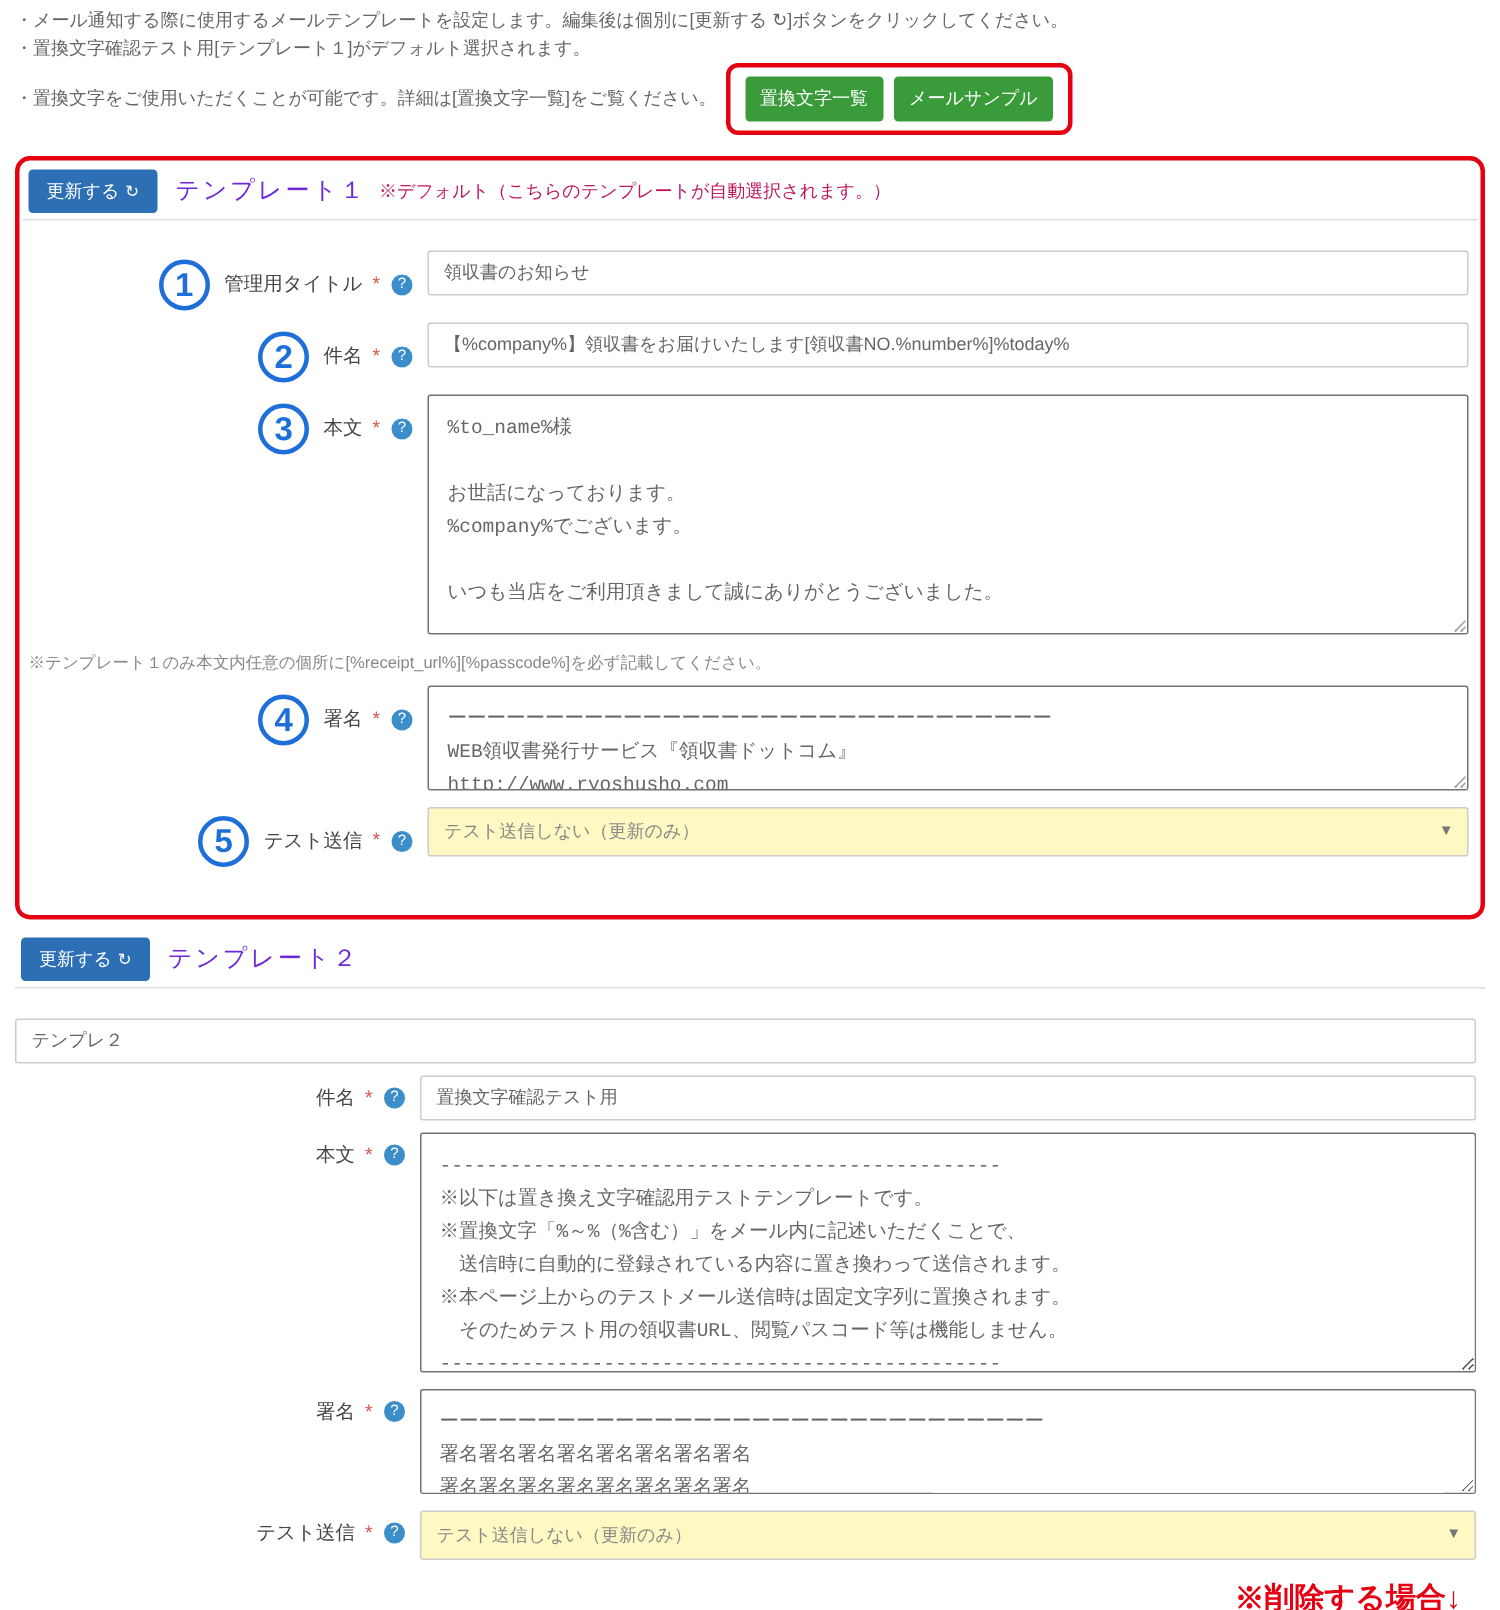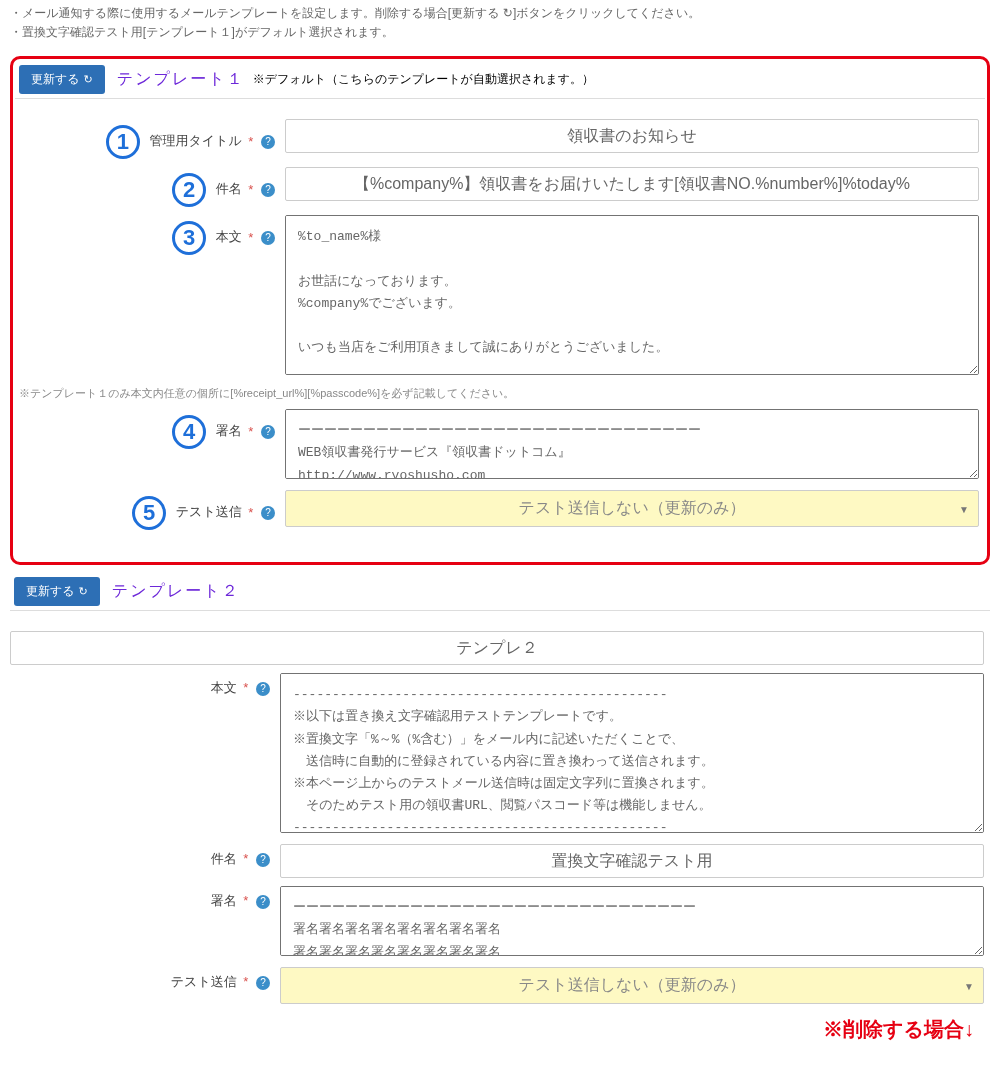--- a/index.html
+++ b/index.html
@@ -64,21 +64,21 @@
     cursor: pointer;
   }
   .update-btn .reload-icon { margin-left: 4px; font-size: 11px; }
   .tpl-title {
     font-size: 16px;
     color: #6d28d9;
     letter-spacing: 2px;
   }
   .tpl-sub {
     font-size: 12px;
-    color: #000000;
+    color: #be185d;
     margin-left: 8px;
   }
   .form-row {
     display: flex;
     align-items: flex-start;
     margin: 8px 0;
     padding: 0 6px 0 0;
   }
   .label-cell {
     width: 270px;
@@ -114,25 +114,24 @@
     line-height: 28px;
     text-align: center;
     vertical-align: middle;
     margin-right: 6px;
     font-family: Arial, sans-serif;
   }
   .input-cell { flex: 1; }
   .text-input, .select-input {
     width: 100%;
     padding: 7px 10px;
-    font-size: 16px;
+    font-size: 12px;
     border: 1px solid #ccc;
     border-radius: 2px;
     color: #666;
-    text-align: center;
   }
   .textarea-input {
     width: 100%;
     padding: 10px 12px;
     font-size: 13px;
     border: 1px solid #737373;
     border-radius: 2px;
     color: #666;
     line-height: 1.7;
     resize: vertical;
@@ -169,22 +168,29 @@
     font-weight: bold;
     font-size: 20px;
     margin-right: 6px;
   }
   .note-line-3 { display:flex; align-items:center; flex-wrap:wrap; }
 </style>
 </head>
 <body>
 
 <div class="header-notes">
-  <div class="bullet"><span>メール通知する際に使用するメールテンプレートを設定します。削除する場合[更新する ↻]ボタンをクリックしてください。</span></div>
+  <div class="bullet"><span>メール通知する際に使用するメールテンプレートを設定します。編集後は個別に[更新する ↻]ボタンをクリックしてください。</span></div>
   <div class="bullet"><span>置換文字確認テスト用[テンプレート１]がデフォルト選択されます。</span></div>
+  <div class="bullet note-line-3">
+    <span>置換文字をご使用いただくことが可能です。詳細は[置換文字一覧]をご覧ください。</span>
+    <span class="green-btn-row">
+      <span class="green-btn">置換文字一覧</span>
+      <span class="green-btn">メールサンプル</span>
+    </span>
+  </div>
 </div>
 
 <div class="panel-wrap highlight-frame">
   <div class="titlebar">
     <span class="update-btn">
       <span>更新する</span>
         <span class="reload-icon">↻</span>
     </span>
     <span class="tpl-title">テンプレート１</span>
     <span class="tpl-sub">※デフォルト（こちらのテンプレートが自動選択されます。）</span>
@@ -272,49 +278,49 @@
   </div>
 
   <div class="form-row">
     <div class="input-cell">
       <input class="text-input" value="テンプレ２" style="">
     </div>
   </div>
 
   <div class="form-row">
     <div class="label-cell">
+      <span>件名</span>
+      <span class="req">*</span>
+      <span class="help-icon">?</span>
+    </div>
+    <div class="input-cell">
+      <input class="text-input" value="置換文字確認テスト用" style="">
+    </div>
+  </div>
+
+  <div class="form-row">
+    <div class="label-cell">
       <span>本文</span>
       <span class="req">*</span>
       <span class="help-icon">?</span>
     </div>
     <div class="input-cell">
       <textarea class="textarea-input" style="height: 160px;">------------------------------------------------
 ※以下は置き換え文字確認用テストテンプレートです。
 ※置換文字「%～%（%含む）」をメール内に記述いただくことで、
 　送信時に自動的に登録されている内容に置き換わって送信されます。
 ※本ページ上からのテストメール送信時は固定文字列に置換されます。
 　そのためテスト用の領収書URL、閲覧パスコード等は機能しません。
 ------------------------------------------------
 【本日（****年**月**日）】%today%</textarea>
     </div>
   </div>
 
   <div class="form-row">
     <div class="label-cell">
-      <span>件名</span>
-      <span class="req">*</span>
-      <span class="help-icon">?</span>
-    </div>
-    <div class="input-cell">
-      <input class="text-input" value="置換文字確認テスト用" style="">
-    </div>
-  </div>
-
-  <div class="form-row">
-    <div class="label-cell">
       <span>署名</span>
       <span class="req">*</span>
       <span class="help-icon">?</span>
     </div>
     <div class="input-cell">
       <textarea class="textarea-input" style="height: 70px;">ーーーーーーーーーーーーーーーーーーーーーーーーーーーーーーー
 署名署名署名署名署名署名署名署名
 署名署名署名署名署名署名署名署名</textarea>
     </div>
   </div>

